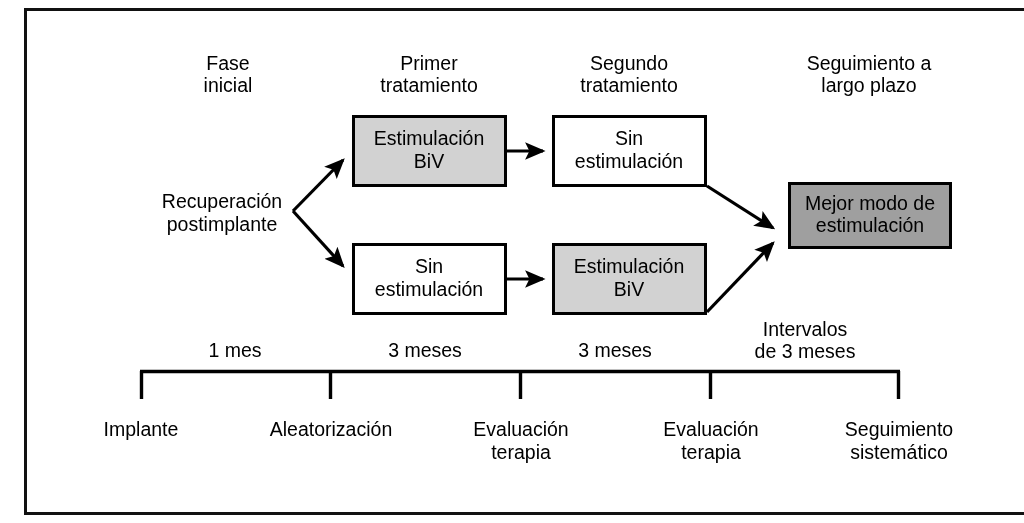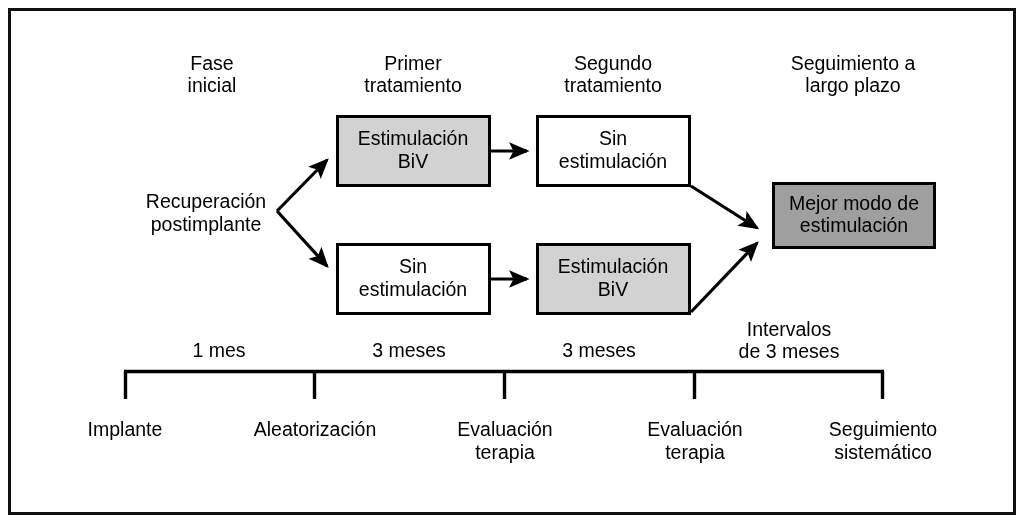--- a/index.html
+++ b/index.html
@@ -11,20 +11,21 @@
     width: 1024px;
     height: 523px;
     font-family: "Liberation Sans", sans-serif;
     overflow: hidden;
   }
   #figure-root {
     position: relative;
     width: 809px;
     height: 523px;
     background: #ffffff;
+    padding-left: 16px;
   }
   svg.figure-svg {
     display: block;
     width: 1024px;
     height: 523px;
   }
   .box-fill-light { fill: #d2d2d2; }
   .box-fill-dark  { fill: #9f9f9f; }
   .box-fill-white { fill: #ffffff; }
   .box-stroke     { stroke: #000000; stroke-width: 3; }

